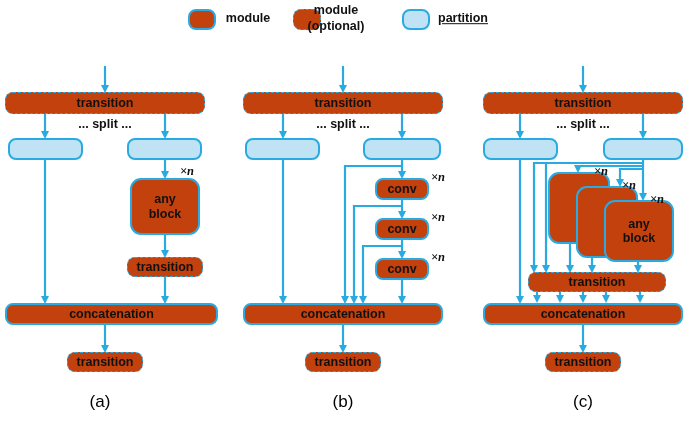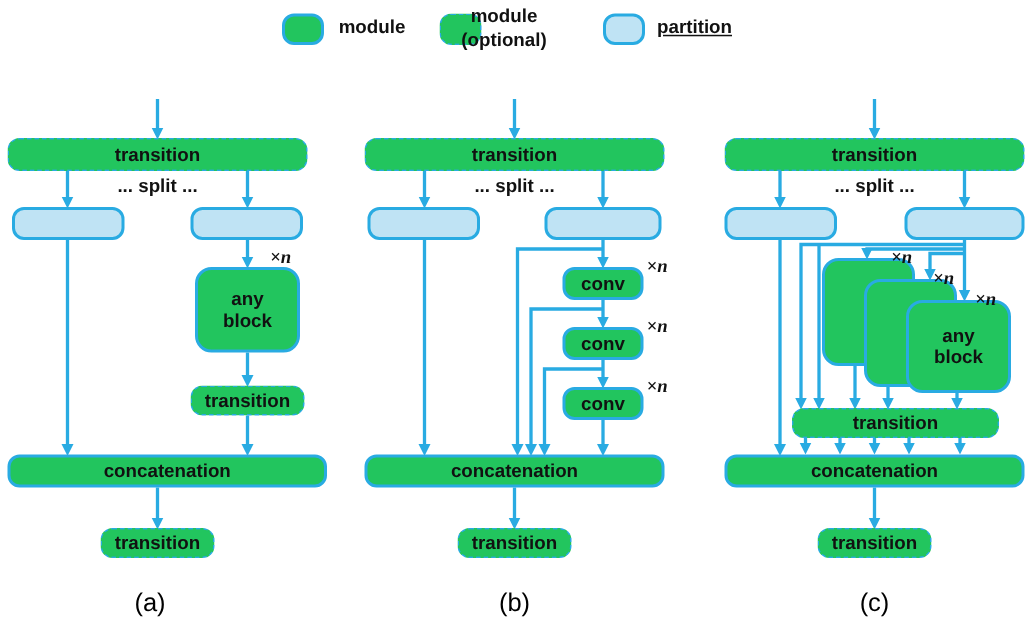--- a/index.html
+++ b/index.html
@@ -5,21 +5,21 @@
   * { margin:0; padding:0; box-sizing:border-box; }
   html,body { background:#ffffff; }
   .canvas {
     position:relative; width:685px; height:425px; background:#ffffff;
     font-family:"Liberation Sans", sans-serif; overflow:hidden;
     --accent:#29abe2; --fill:#bfe3f4; --text:#111111;
   }
   .arrows { position:absolute; left:0; top:0; width:685px; height:425px; }
   .box {
     position:absolute; display:flex; align-items:center; justify-content:center;
-    background:#22c55e; border:2px solid var(--accent); border-radius:8px;
+    background:#c2410c; border:2px solid var(--accent); border-radius:8px;
     font-weight:bold; font-size:12.5px; color:var(--text); text-align:center; line-height:1.15;
   }
   .dashed { border-style:dashed; border-width:1.5px; }
   .fill { background:var(--fill); }
   .blockr { border-radius:11px; }
   .pre { white-space:pre-line; }
   .lbl {
     position:absolute; transform:translate(-50%,-50%);
     font-weight:bold; font-size:12.5px; color:var(--text); white-space:pre; text-align:center; line-height:1.25;
   }

